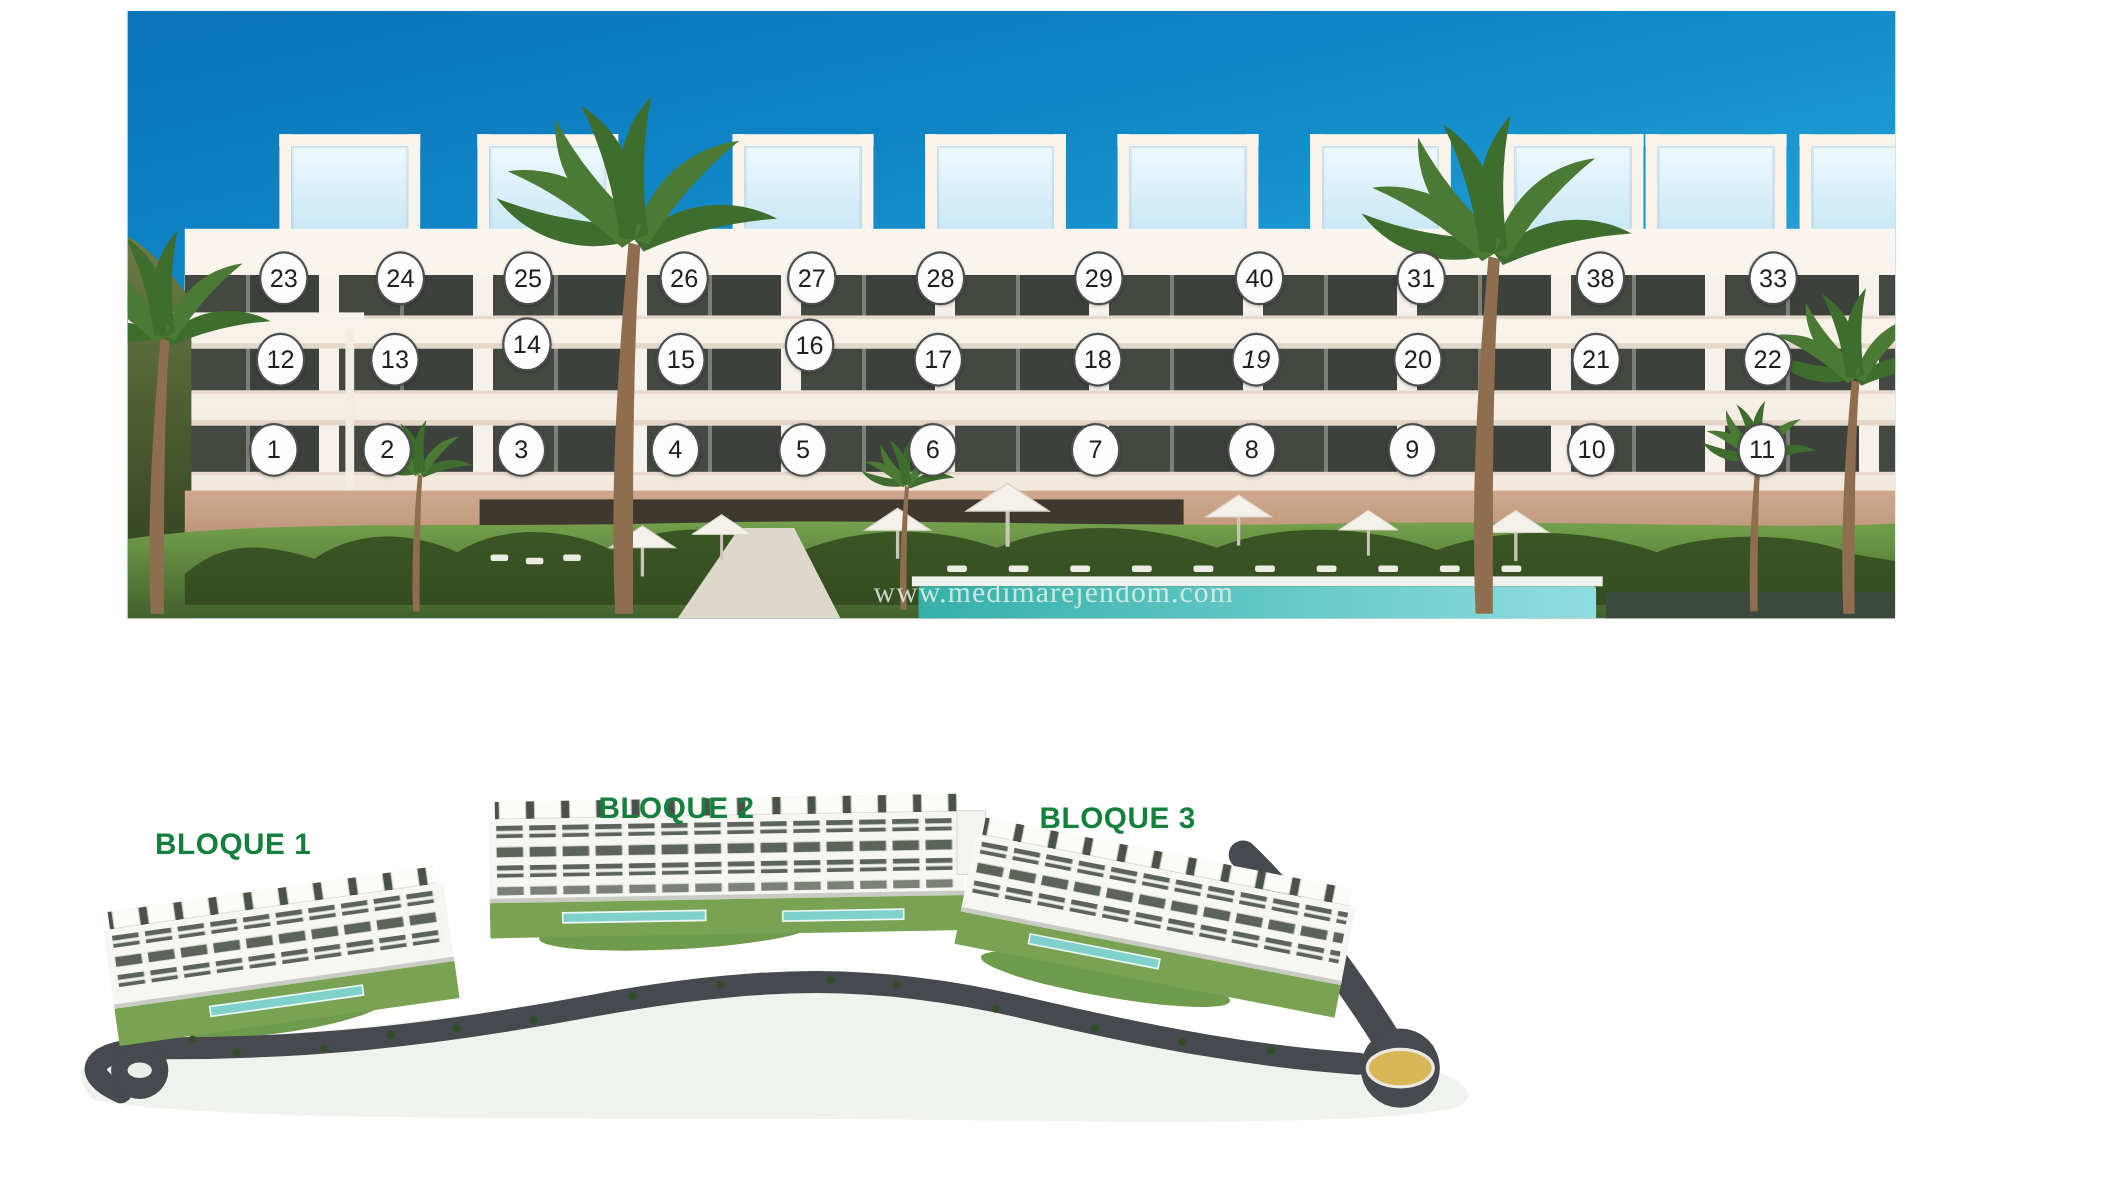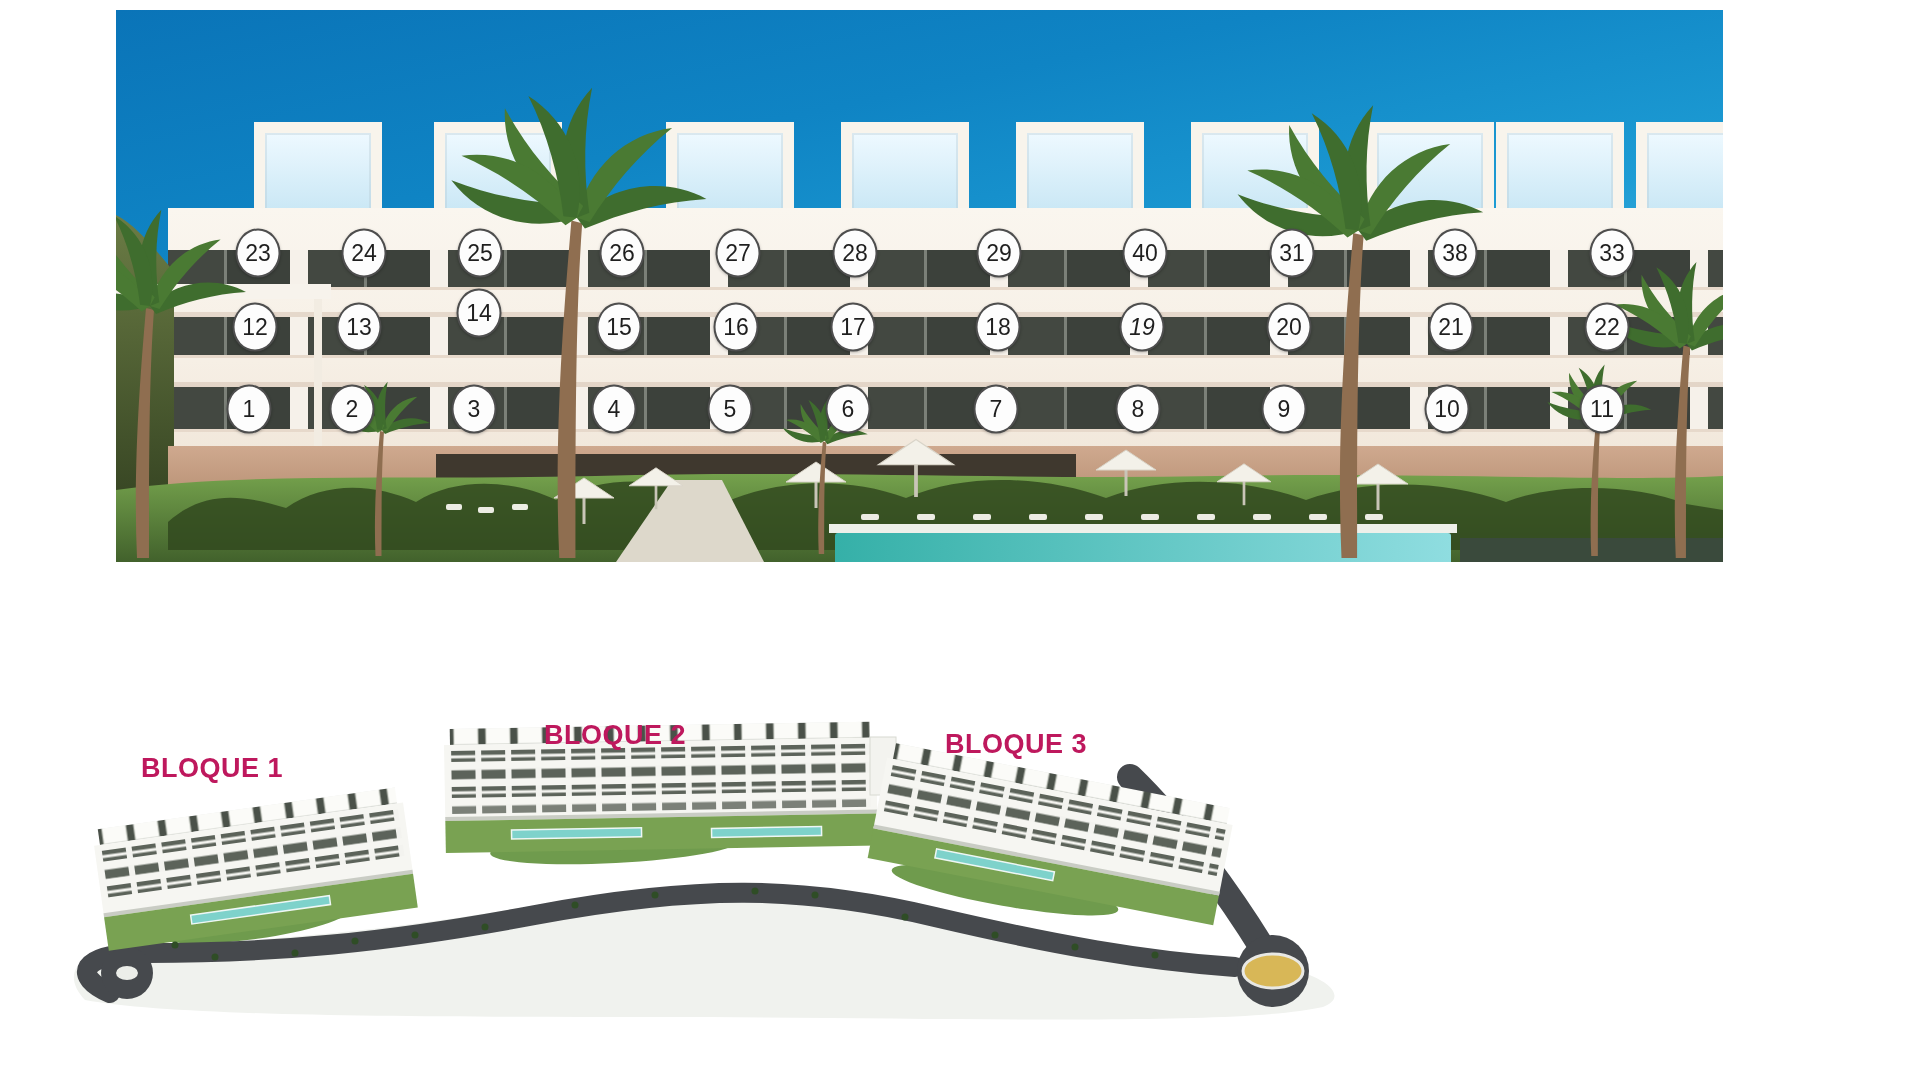--- a/index.html
+++ b/index.html
@@ -31,21 +31,21 @@
          transform:translate(-50%,-50%);box-shadow:0 1px 3px rgba(0,0,0,.25);z-index:40;}
   #watermark{position:absolute;left:842px;top:529px;transform:translate(-50%,-50%);
              font-family:"Liberation Serif",serif;font-size:27px;letter-spacing:1px;
              color:rgba(236,242,234,.82);white-space:nowrap;z-index:30;}
   #garden-svg{position:absolute;left:0;top:0;z-index:20;pointer-events:none;}
 
   
   #site-plan{position:absolute;left:55px;top:695px;width:1400px;height:330px;}
   #site-plan svg{position:absolute;left:0;top:0;}
   .bloque-label{position:absolute;transform:translate(-50%,-50%);
-                font:700 27px "Liberation Sans",sans-serif;color:#be185d;
+                font:700 27px "Liberation Sans",sans-serif;color:#15803d;
                 letter-spacing:.5px;white-space:nowrap;z-index:10;}
 </style>
 </head>
 <body>
 
 <div id="page">
 
   <div id="elevation">
 
     <div class="roofbox" style="left: 1520px;"></div>
@@ -147,37 +147,38 @@
 
       <use href="#palm" transform="translate(450,548) scale(1.35)"></use>
       <use href="#palm" transform="translate(1232,548) scale(1.3)"></use>
       <use href="#palm" transform="translate(26,548) scale(1.0)"></use>
       <use href="#palm" transform="translate(1564,548) scale(.85)"></use>
       <use href="#palm" transform="translate(262,546) scale(.5)"></use>
       <use href="#palm" transform="translate(705,544) scale(.45)"></use>
       <use href="#palm" transform="translate(1478,546) scale(.55)"></use>
     </svg>
 
+    <div id="watermark">www.medimarejendom.com</div>
 
   <div class="badge" style="left: 142px; top: 243px;">23</div>
       <div class="badge" style="left: 248px; top: 243px;">24</div>
       <div class="badge" style="left: 364px; top: 243px;">25</div>
       <div class="badge" style="left: 506px; top: 243px;">26</div>
       <div class="badge" style="left: 622px; top: 243px;">27</div>
       <div class="badge" style="left: 739px; top: 243px;">28</div>
       <div class="badge" style="left: 883px; top: 243px;">29</div>
       <div class="badge" style="left: 1029px; top: 243px;">40</div>
       <div class="badge" style="left: 1176px; top: 243px; text-align: center;">31</div>
       <div class="badge" style="left: 1339px; top: 243px;">38</div>
       <div class="badge" style="left: 1496px; top: 243px;">33</div>
       <div class="badge" style="left: 139px; top: 317px;">12</div>
       <div class="badge" style="left: 243px; top: 317px;">13</div>
       <div class="badge" style="left: 363px; top: 303px; text-align: right;">14</div>
       <div class="badge" style="left: 503px; top: 317px;">15</div>
-      <div class="badge" style="left: 620px; top: 317px;">16</div>
+      <div class="badge" style="left: 620px; top: 304px;">16</div>
       <div class="badge" style="left: 737px; top: 317px;">17</div>
       <div class="badge" style="left: 882px; top: 317px;">18</div>
       <div class="badge" style="left: 1026px; top: 317px; font-style: italic;">19</div>
       <div class="badge" style="left: 1173px; top: 317px;">20</div>
       <div class="badge" style="left: 1335px; top: 317px; text-align: center;">21</div>
       <div class="badge" style="left: 1491px; top: 317px;">22</div>
       <div class="badge" style="left: 133px; top: 399px;">1</div>
       <div class="badge" style="left: 236px; top: 399px;">2</div>
       <div class="badge" style="left: 358px; top: 399px;">3</div>
       <div class="badge" style="left: 498px; top: 399px;">4</div>

